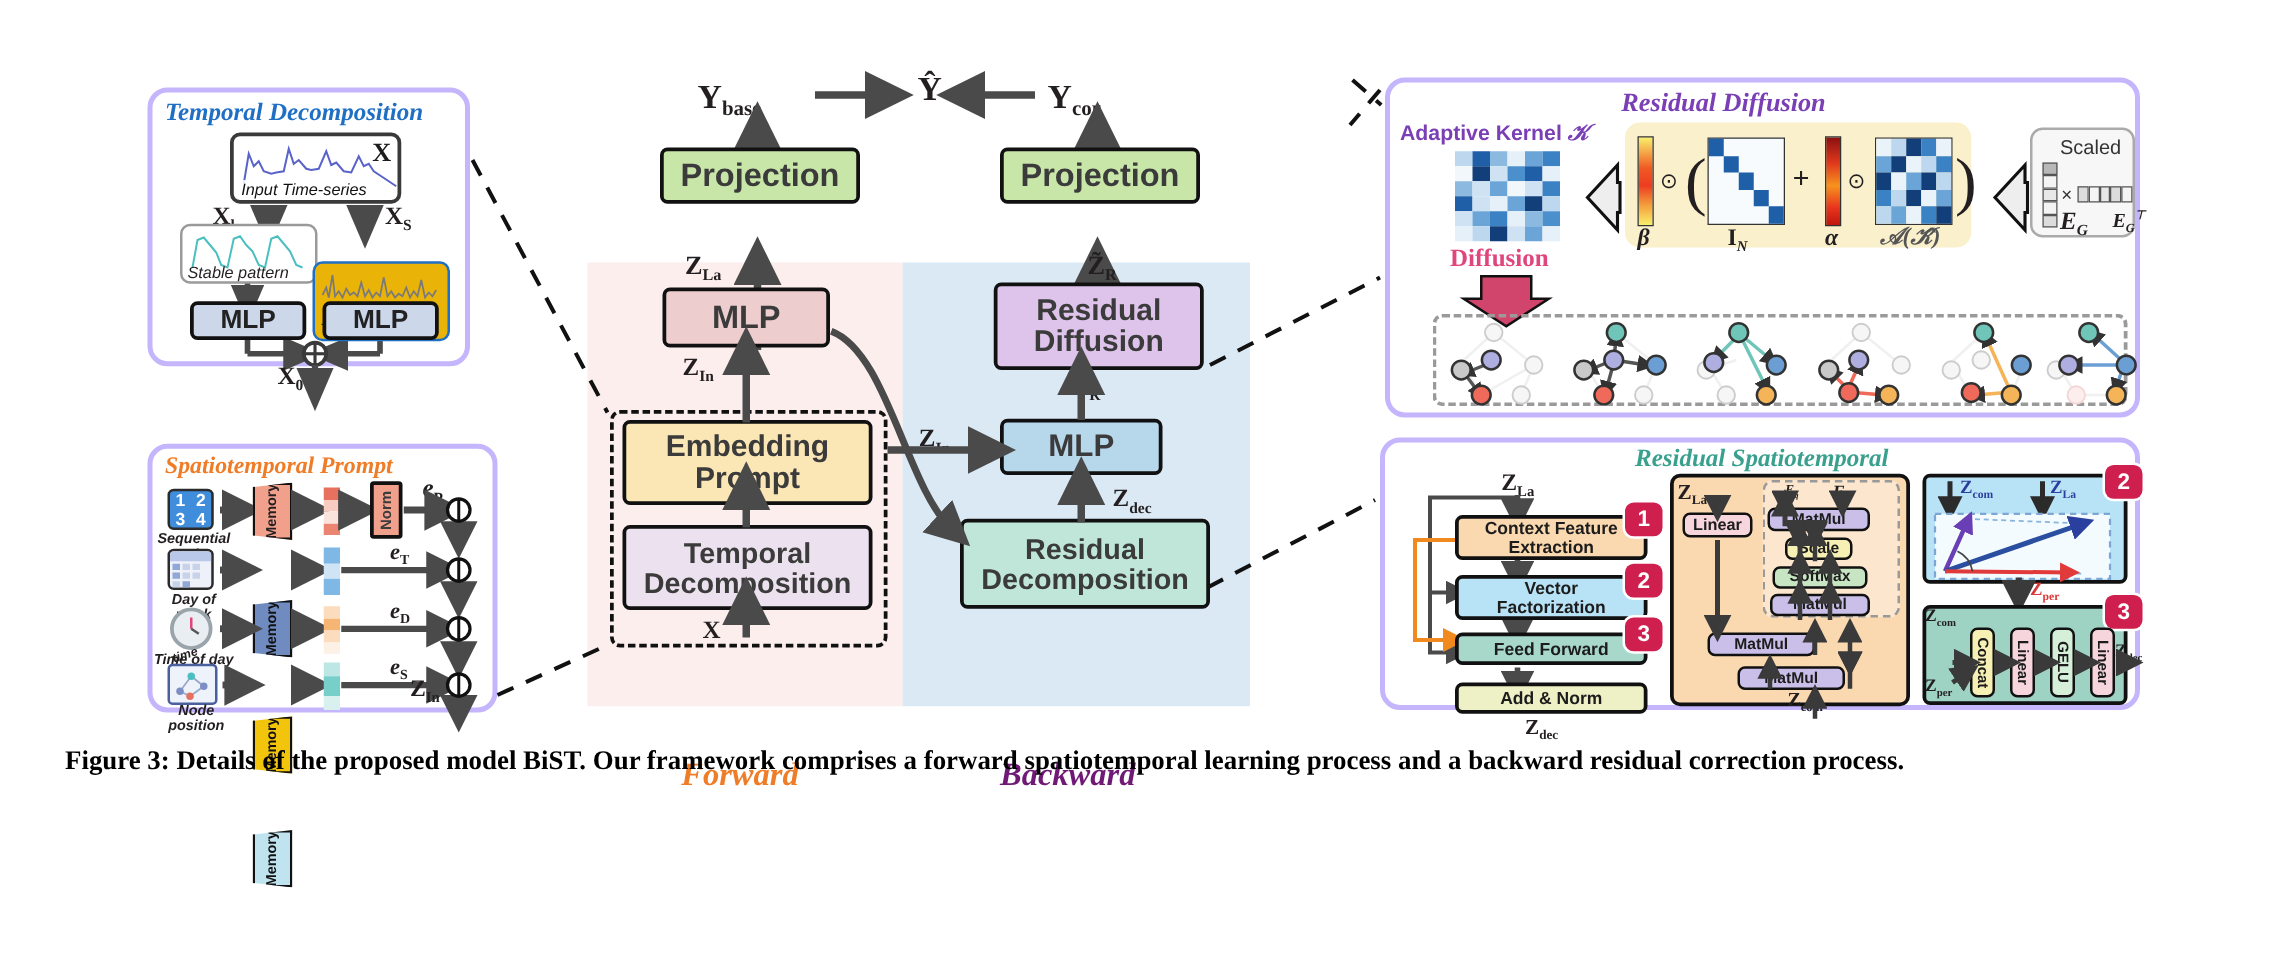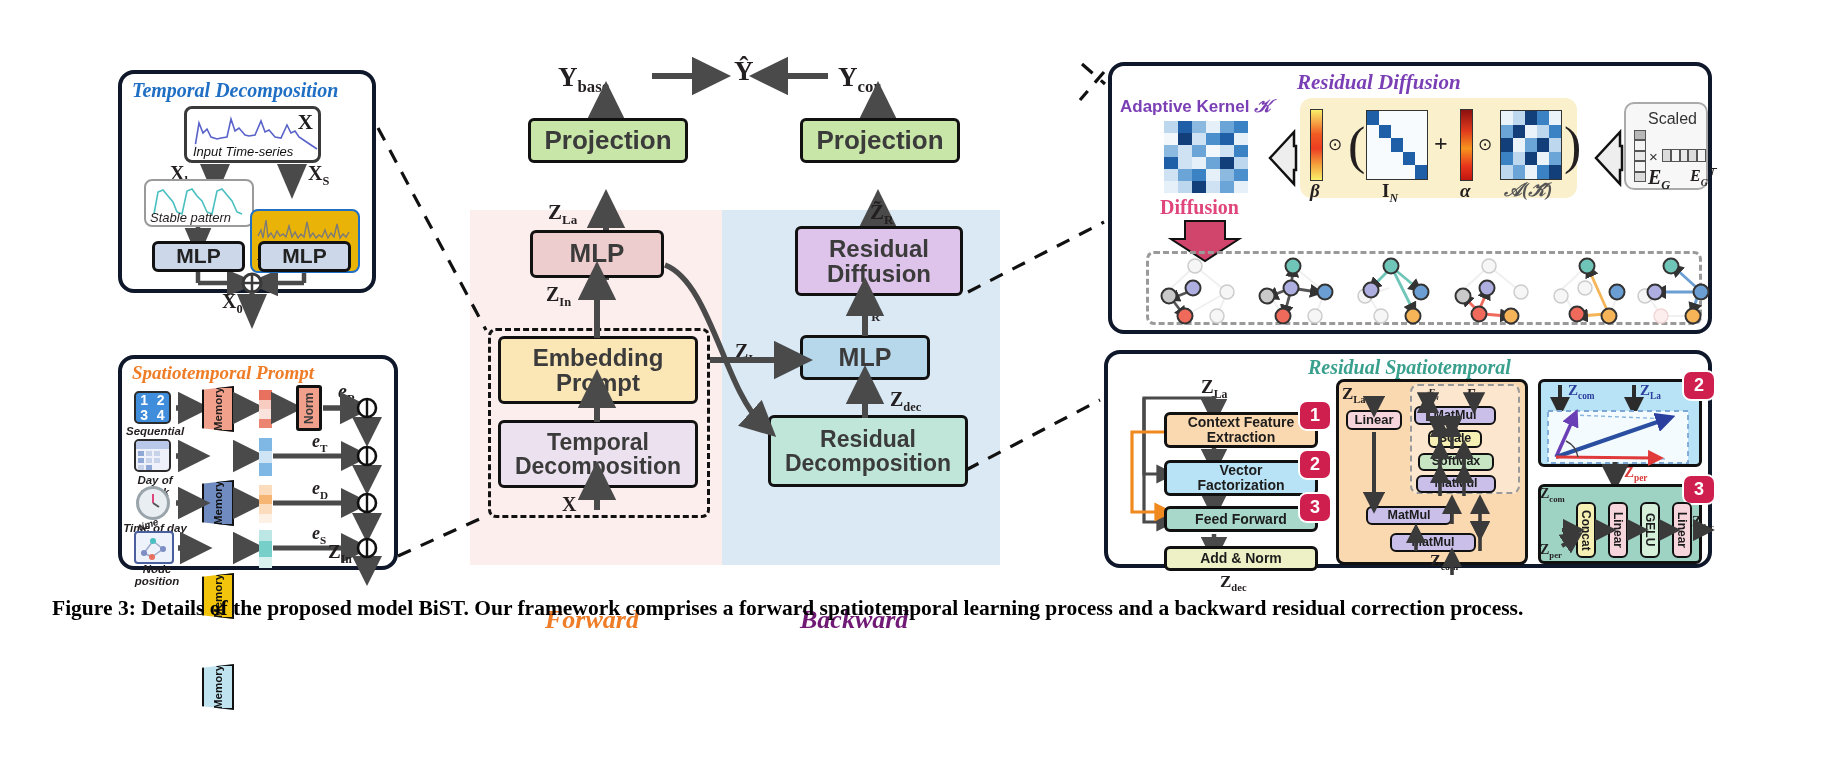--- a/index.html
+++ b/index.html
@@ -1,19 +1,19 @@
 <!DOCTYPE html>
 <html><head>
 <meta charset="utf-8">
 <style>
   html,body{margin:0;padding:0;background:#ffffff;}
   body{width:1824px;height:781px;font-family:"Liberation Sans",sans-serif;color:#231f20;overflow:hidden;position:relative;}
   #stage{position:relative;width:1824px;height:781px;}
   .abs{position:absolute;box-sizing:border-box;}
-  .panel{border:4px solid #0f172a;border-radius:16px;background:#fff;}
+  .panel{border:4px solid #c4b5fd;border-radius:16px;background:#fff;}
   .ttl{font-family:"Liberation Serif",serif;font-style:italic;font-weight:bold;}
   .box{border:3px solid #111;border-radius:6px;display:flex;align-items:center;justify-content:center;
        text-align:center;font-weight:bold;color:#3b3b3b;line-height:1.05;}
   .mono-math{font-family:"Liberation Serif",serif;font-weight:bold;}
   .sub{font-size:.62em;vertical-align:sub;font-weight:bold;font-family:"Liberation Serif",serif;font-style:normal;}
   .ital{font-style:italic;}
   .lbl{font-family:"Liberation Serif",serif;font-weight:bold;color:#3a3a3a;}
   .capt{font-family:"Liberation Serif",serif;font-weight:bold;font-size:21.5px;line-height:1.5;color:#000;}
   .badge{width:30px;height:27px;background:#cf1f4e;border-radius:7px;color:#fff;font-weight:bold;
          font-size:18px;display:flex;align-items:center;justify-content:center;

